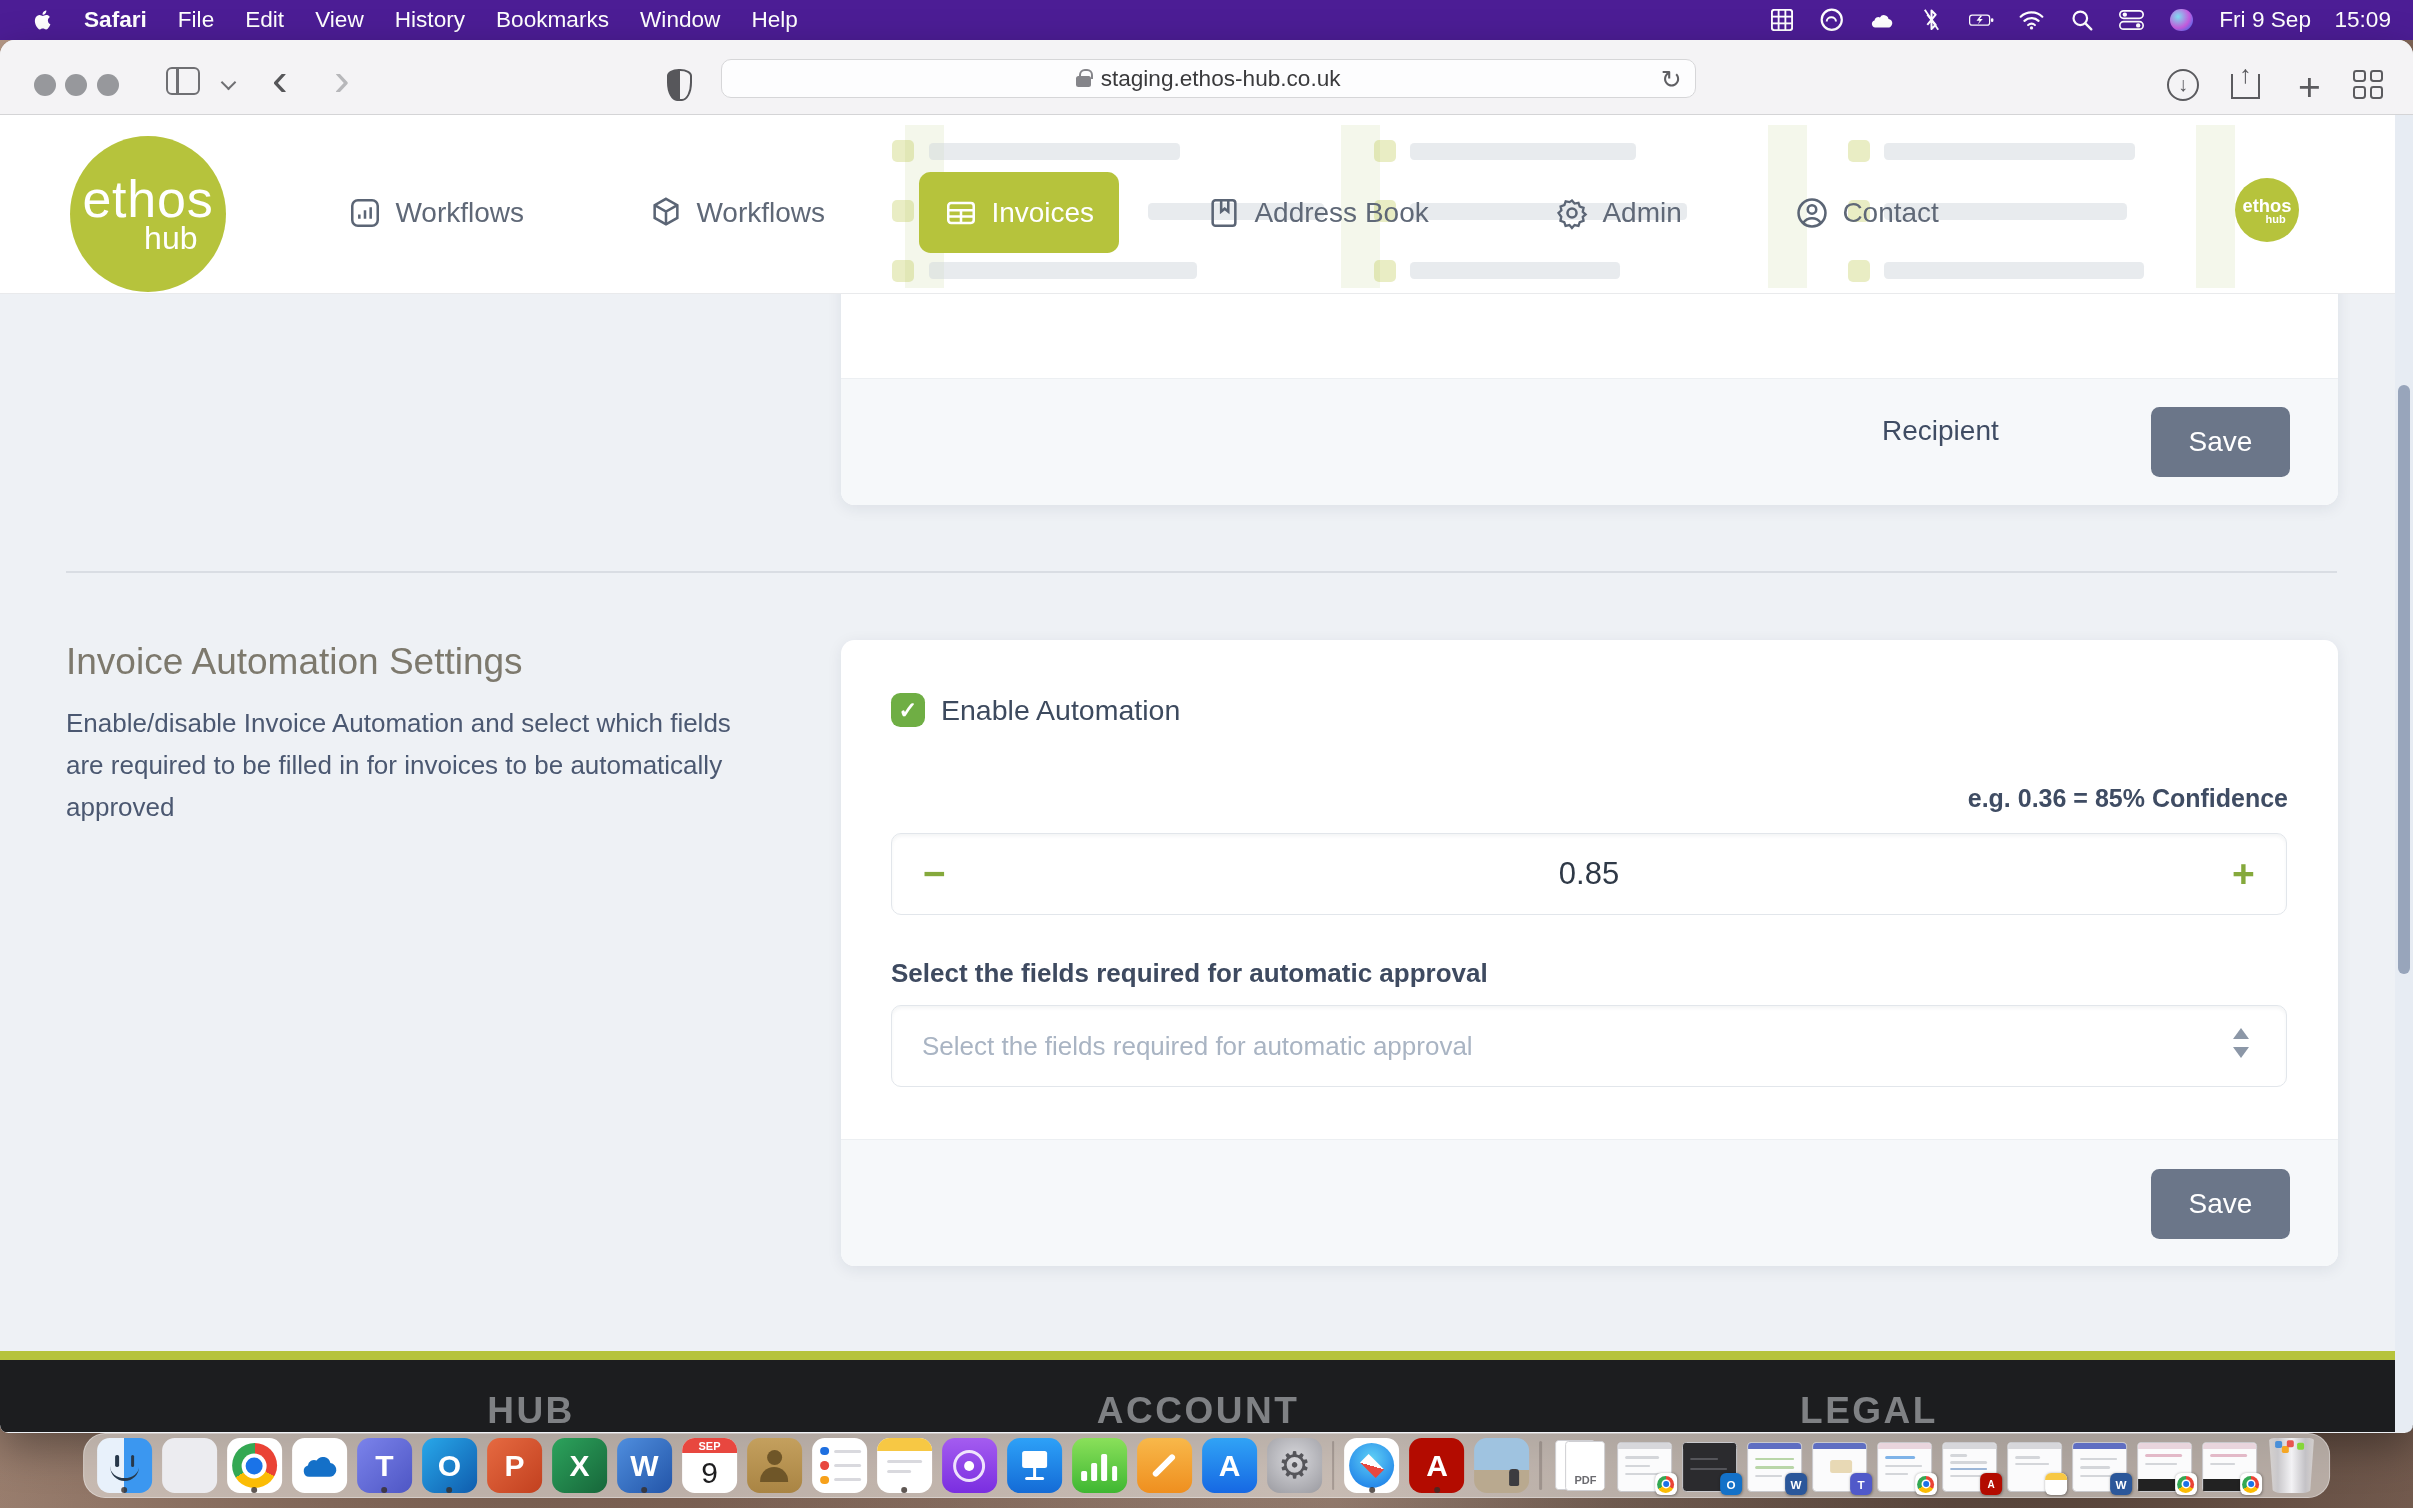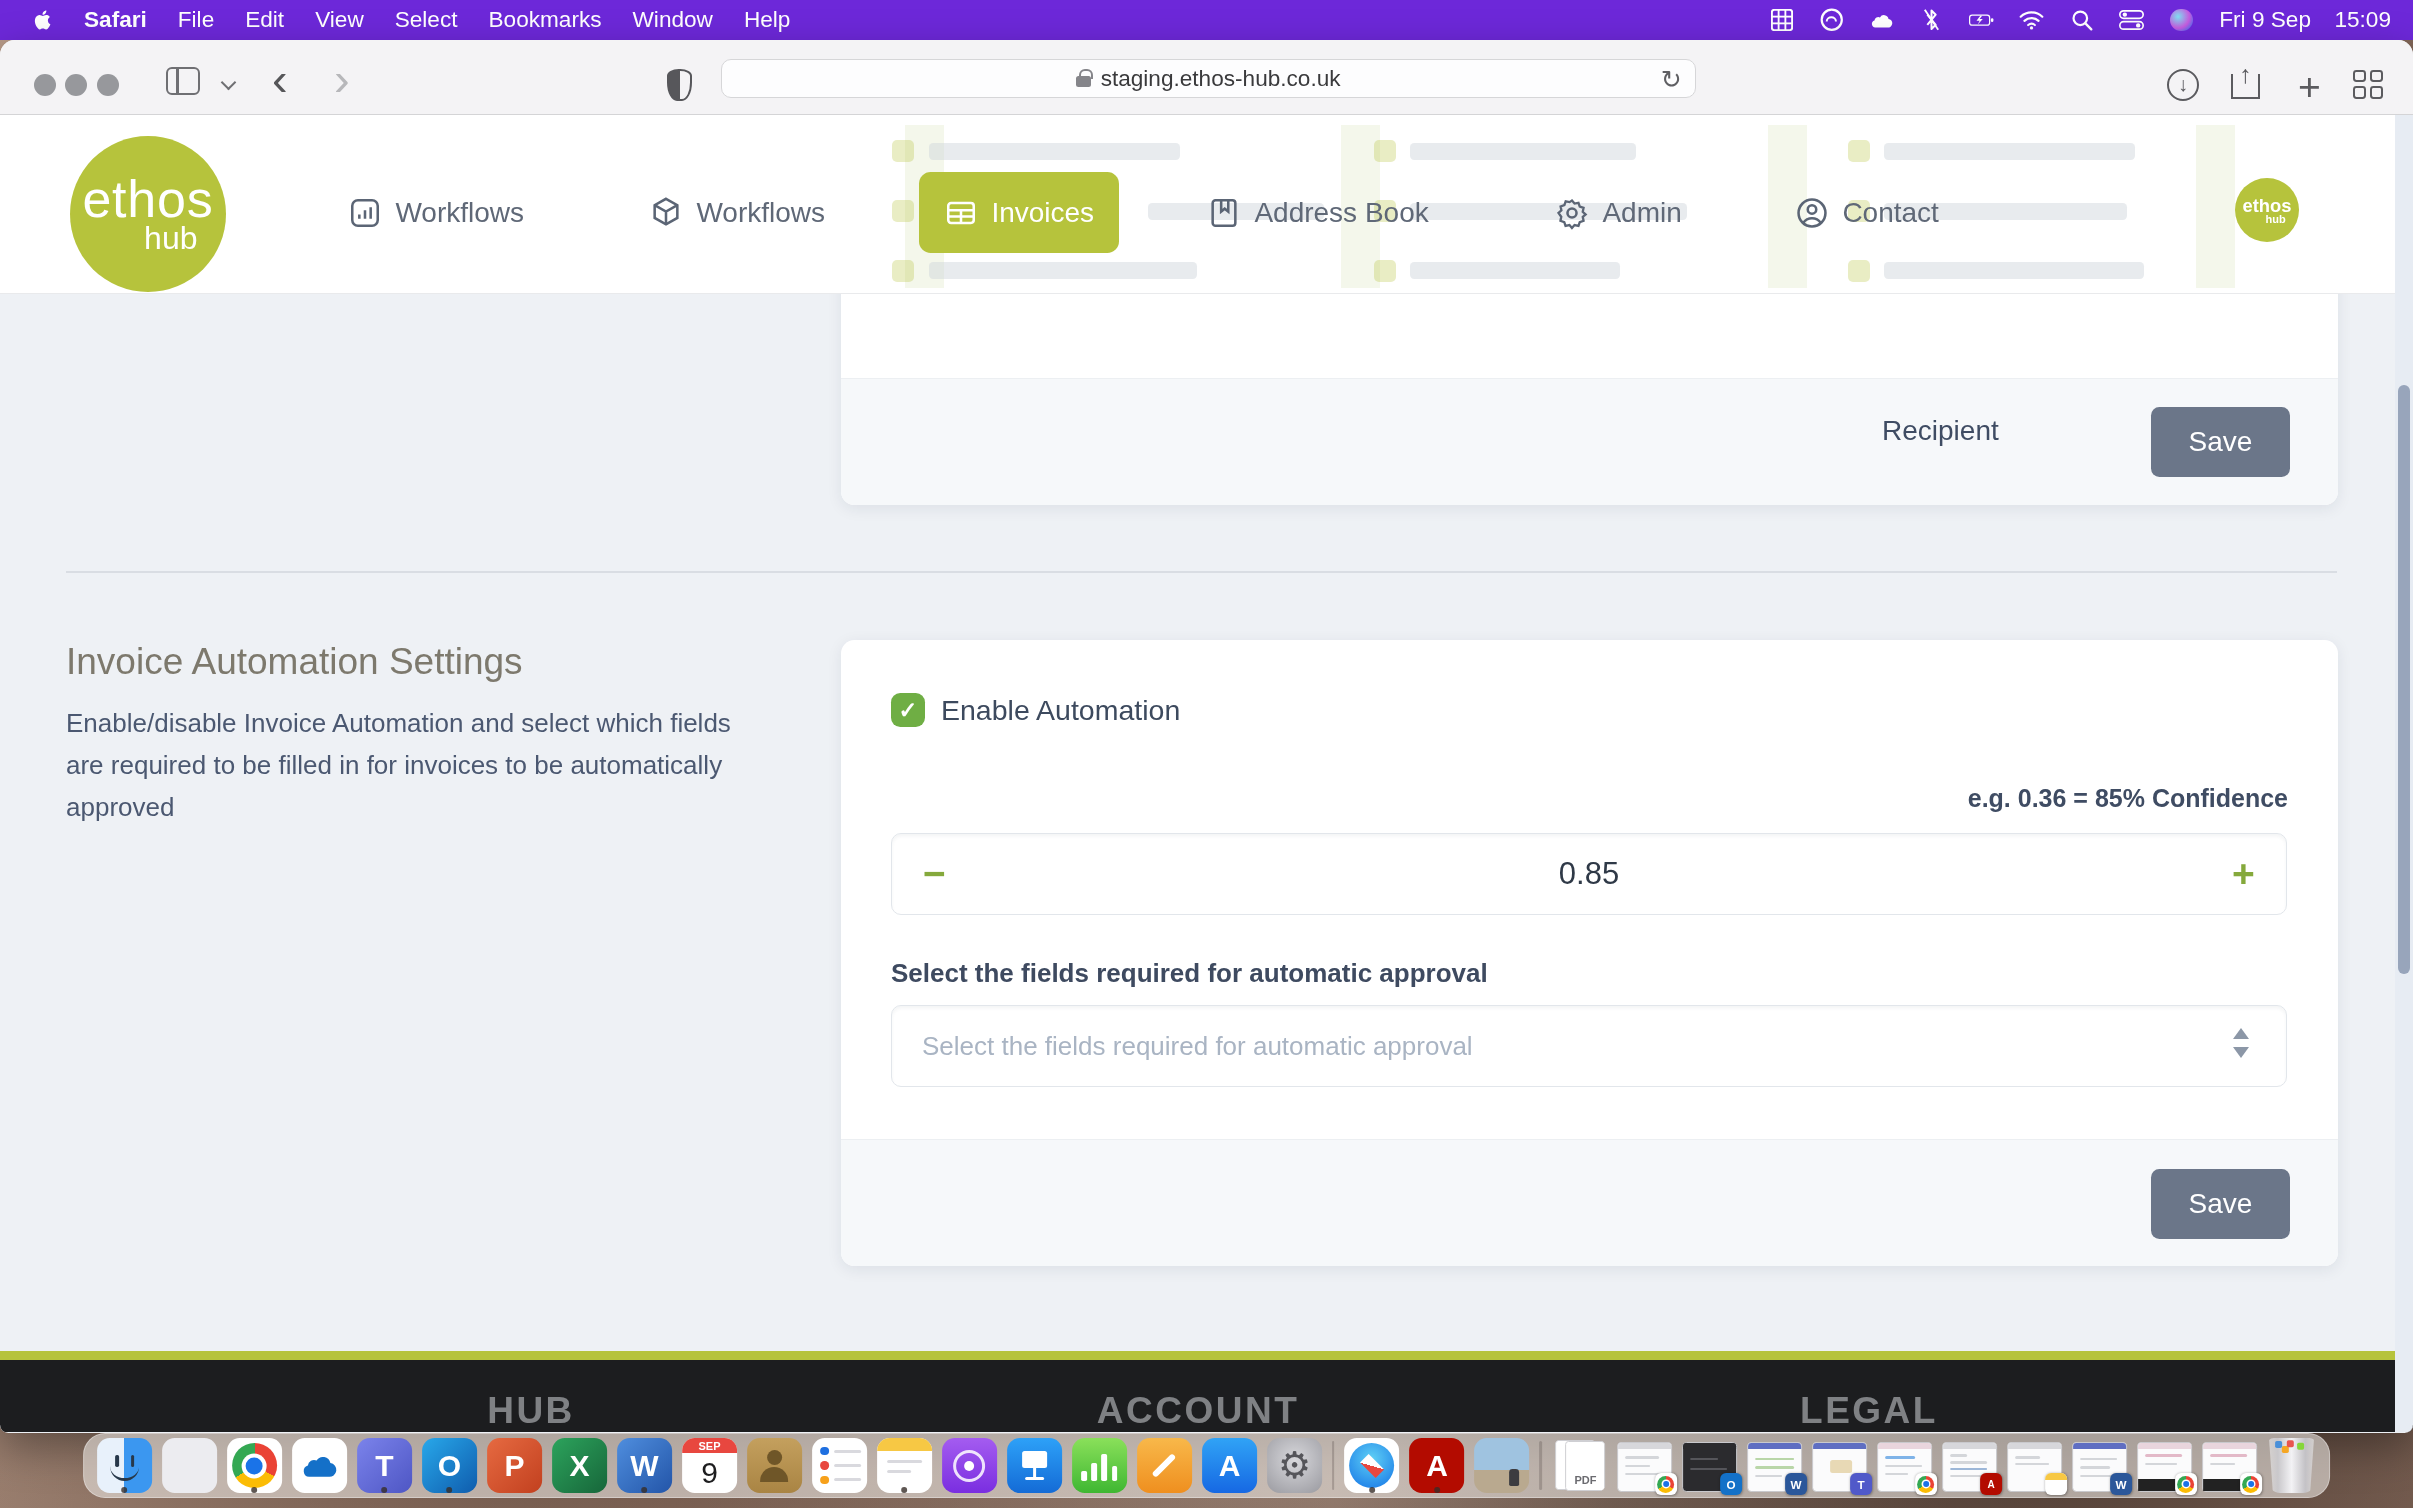--- a/index.html
+++ b/index.html
@@ -9,21 +9,21 @@
   
   .wallpaper { position:absolute; inset:0;
     background:
       radial-gradient(60% 40% at 20% 95%, rgba(60,40,30,.45), transparent 60%),
       radial-gradient(50% 45% at 85% 96%, rgba(40,30,25,.5), transparent 60%),
       radial-gradient(40% 30% at 55% 92%, rgba(220,200,185,.35), transparent 70%),
       linear-gradient(100deg,#b79a88 0%, #96796a 35%, #6e574b 70%, #8a6d5e 100%);
   }
 
   
-  .menubar { position:absolute; left:0; top:0; width:2413px; height:40px; background:#6d28d9;
+  .menubar { position:absolute; left:0; top:0; width:2413px; height:40px; background:#4c1d95;
     display:flex; align-items:center; color:#fff; font-size:22.6px; }
   .mb-left { display:flex; align-items:center; gap:31px; padding-left:34px; }
   .mb-apple { width:19px; height:22.6px; display:block; }
   .mb-app { font-weight:700; }
   .mb-item { font-weight:400; }
   .mb-right { margin-left:auto; display:flex; align-items:center; gap:25px; padding-right:22px; }
   .st-ic { width:25px; height:25px; display:flex; align-items:center; justify-content:center; }
   .siri-orb { width:22.6px; height:22.6px; border-radius:50%;
     background:radial-gradient(circle at 35% 35%, #7fe0f2, #c65ce0 55%, #3a6df0 90%); }
   .mb-clock { display:flex; gap:23.5px; font-size:22.6px; }
@@ -234,21 +234,21 @@
 
 <div class="menubar">
   <div class="mb-left">
     <svg class="mb-apple" viewBox="0 0 24 28">
         <path d="M17.5 14.3c0-3 2.5-4.4 2.6-4.5-1.4-2.1-3.6-2.4-4.4-2.4-1.9-.2-3.6 1.1-4.6 1.1-1 0-2.4-1.1-4-1.1-2 0-3.9 1.2-5 3-2.1 3.7-.5 9.1 1.5 12.1 1 1.5 2.2 3.1 3.8 3 1.5-.1 2.1-1 3.9-1s2.3 1 4 1c1.6 0 2.7-1.5 3.7-3 1.2-1.7 1.6-3.4 1.7-3.5-.1 0-3.2-1.2-3.2-4.7zM14.4 5.3c.8-1 1.4-2.4 1.2-3.8-1.2 0-2.7.8-3.5 1.8-.8.9-1.5 2.3-1.3 3.7 1.4.1 2.8-.7 3.6-1.7z" fill="#fff"></path>
       </svg>
     <span class="mb-app">Safari</span>
     <span class="mb-item">File</span>
     <span class="mb-item">Edit</span>
     <span class="mb-item">View</span>
-    <span class="mb-item">Select</span>
+    <span class="mb-item">History</span>
     <span class="mb-item">Bookmarks</span>
     <span class="mb-item">Window</span>
     <span class="mb-item">Help</span>
   </div>
   <div class="mb-right">
     <span class="st-ic">
         <svg width="22" height="22" viewBox="0 0 26 26">
           <rect x="1" y="1" width="24" height="24" rx="3" fill="none" stroke="#fff" stroke-width="2.4"></rect>
           <line x1="9" y1="1" x2="9" y2="25" stroke="#fff" stroke-width="2.2"></line>
           <line x1="17" y1="1" x2="17" y2="25" stroke="#fff" stroke-width="2.2"></line>

